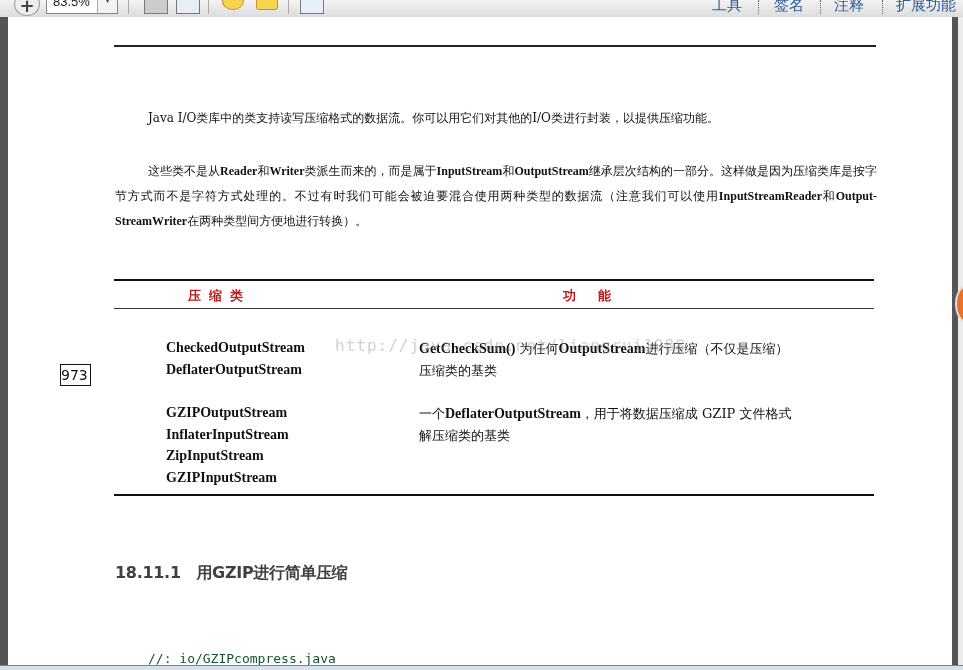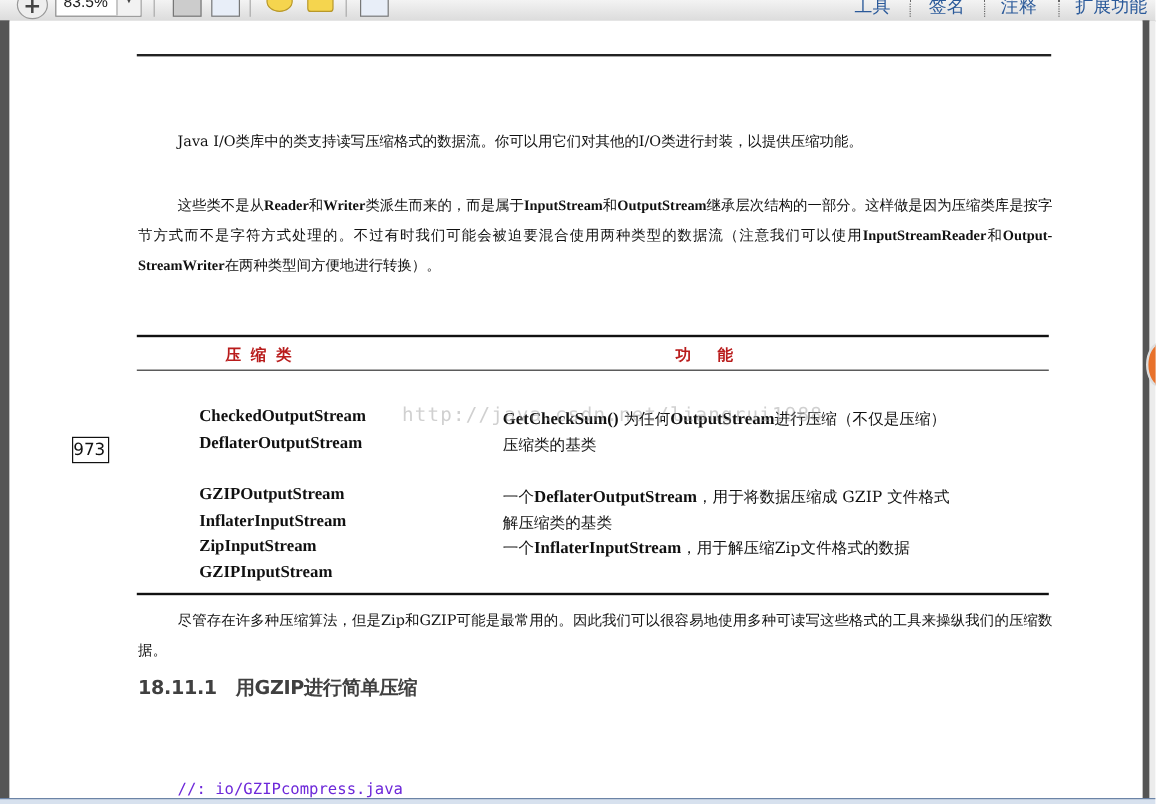--- a/index.html
+++ b/index.html
@@ -30,21 +30,21 @@
   .table-mid { position:absolute; left:106px; top:308px; width:760px; height:1px; background:#333; }
   .table-bot { position:absolute; left:106px; top:494px; width:760px; height:2px; background:#111; }
   .th { position:absolute; top:287px; font:bold 13px "DejaVu Sans",sans-serif; color:#b91c1c; letter-spacing:8px; }
   .trow { position:absolute; left:158px; width:700px; height:22px; font-size:13px; color:#111; }
   .tcls { position:absolute; left:0; top:0; font-family:"Liberation Serif",serif; font-weight:bold; font-size:14px; }
   .tfun { position:absolute; left:253px; top:0; font-size:13px; white-space:nowrap; }
   .tfun b { font-family:"Liberation Serif",serif; font-size:14px; }
   .pagenum { position:absolute; left:52px; top:364px; width:29px; height:20px; border:1px solid #111; font:14px "DejaVu Sans",sans-serif; text-align:left; line-height:20px; color:#111; }
   .watermark { position:absolute; left:327px; top:336px; font:16px "DejaVu Sans Mono",monospace; color:rgba(150,150,150,0.45); letter-spacing:1px; white-space:nowrap; }
   .h3 { position:absolute; left:107px; top:563px; font:bold 16px "DejaVu Sans",sans-serif; color:#404040; letter-spacing:-0.3px; }
-  .code { position:absolute; left:140px; top:651px; font:13px "DejaVu Sans Mono",monospace; color:#6d28d9; }
+  .code { position:absolute; left:140px; top:651px; font:13px "DejaVu Sans Mono",monospace; color:#14532d; }
 </style>
 </head>
 <body>
 
 <div class="toolbar">
   <div class="tb-btn zoom-plus">+</div>
   <div class="zoom-box">
     <span class="zoom-val">83.5%</span>
     <div class="zoom-drop">▼</div>
   </div>
@@ -97,32 +97,30 @@
   <div class="trow" style="top:388px">
     <span class="tcls">GZIPOutputStream</span>
     <span class="tfun"><span>一个</span><b>DeflaterOutputStream</b><span>，用于将数据压缩成 GZIP 文件格式</span></span>
   </div>
   <div class="trow" style="top:410px">
     <span class="tcls">InflaterInputStream</span>
     <span class="tfun"><span>解压缩类的基类</span></span>
   </div>
   <div class="trow" style="top:431px">
     <span class="tcls">ZipInputStream</span>
-    <span class="tfun"><span>一个</span><b>InflaterInputStream</b><span>，用于解压缩Zip文件格式的数据</span></span>
   </div>
   <div class="trow" style="top:453px">
     <span class="tcls">GZIPInputStream</span>
   </div>
 
   <div class="table-bot" style="top:477px"></div>
 
   <div class="pagenum" style="top:347px">973</div>
   <div class="watermark" style="top:319px">http://java.csdn.net/liangrui1988</div>
 
-  <div class="para" style="top:488px;text-indent:33px">尽管存在许多种压缩算法，但是Zip和GZIP可能是最常用的。因此我们可以很容易地使用多种可读写这些格式的工具来操纵我们的压缩数据。</div>
 
   <div class="h3" style="top:546px">18.11.1　用GZIP进行简单压缩</div>
 
 
   <div class="code" style="top:634px">//: io/GZIPcompress.java</div>
 </div>
 
 <div class="bottom-bar"></div>
 
 </body></html>

